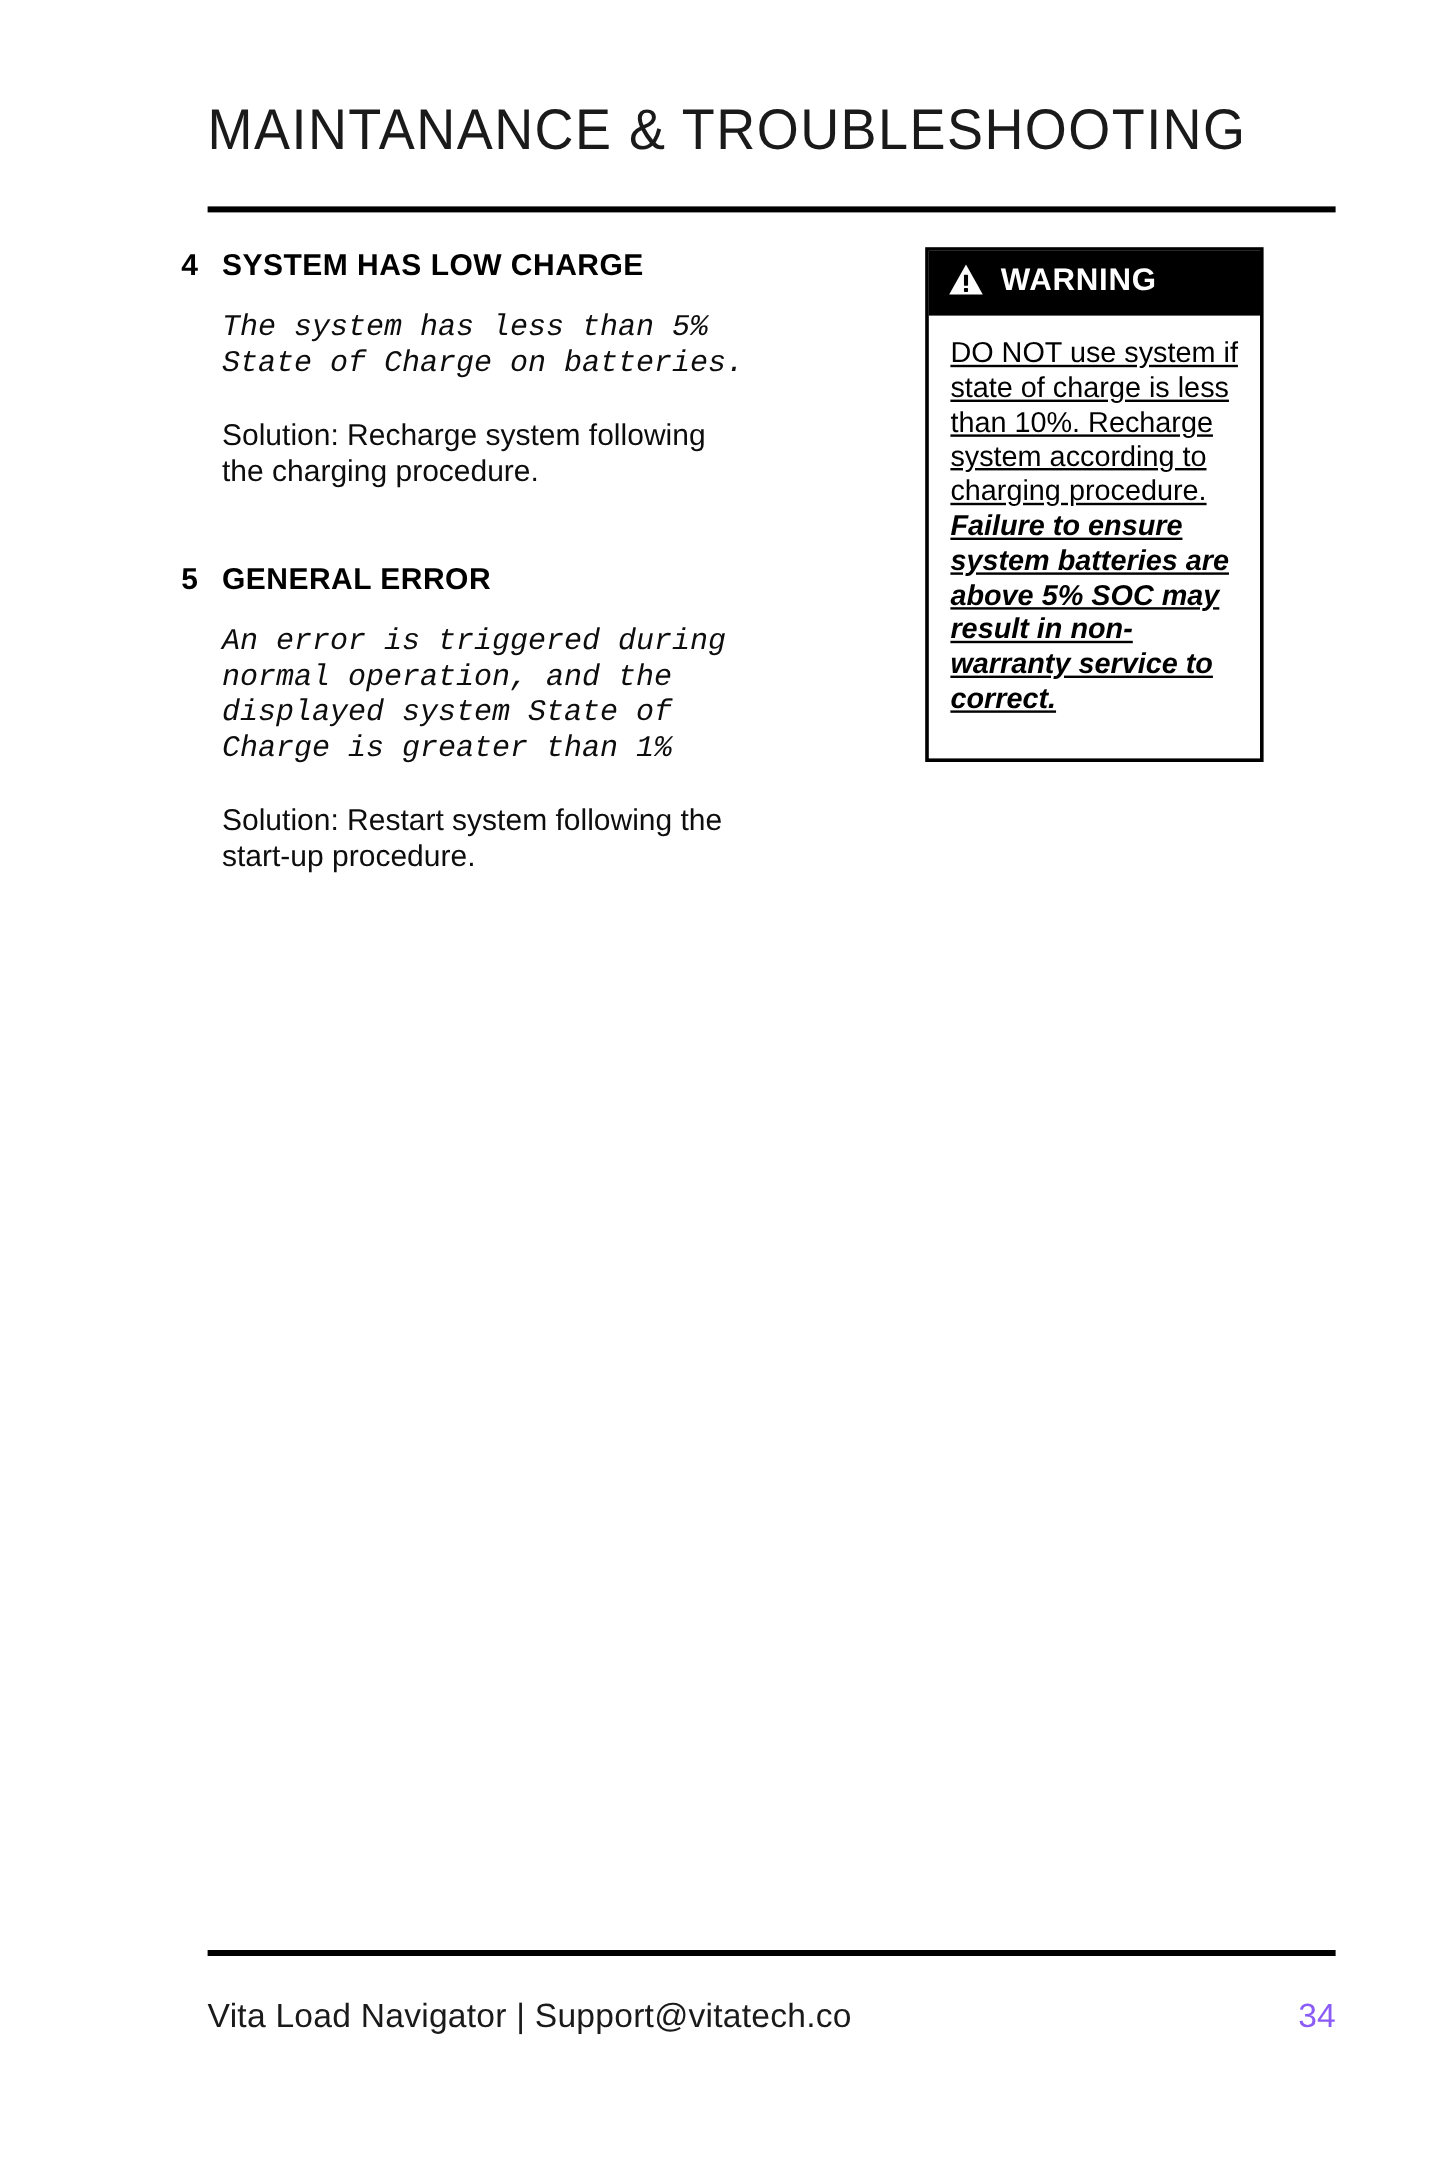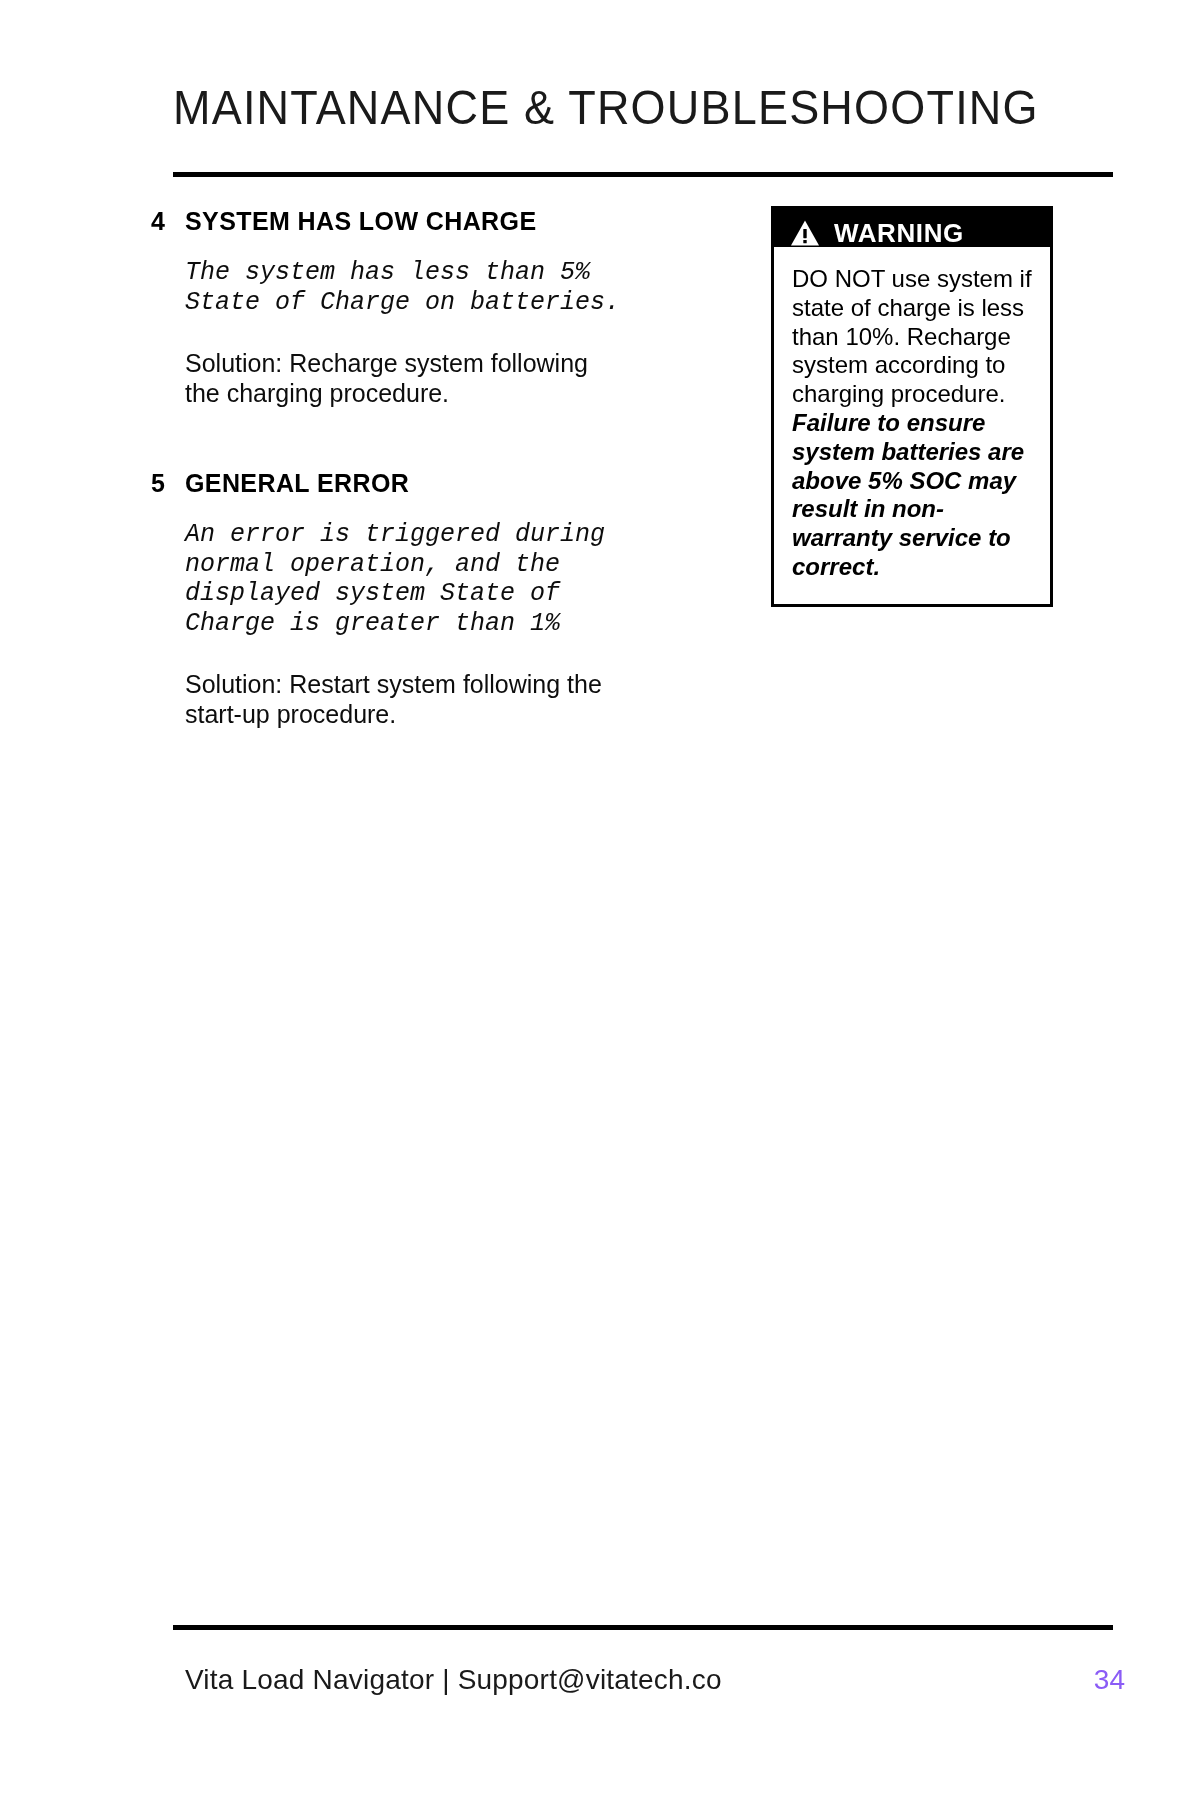--- a/index.html
+++ b/index.html
@@ -118,38 +118,39 @@
     border: 3px solid #000000;
     background: #ffffff;
     box-sizing: border-box;
   }
   .warning-header {
     background: #000000;
     color: #ffffff;
     display: flex;
     align-items: center;
     gap: 14px;
-    padding: 10px 16px 0 16px;
+    padding: 10px 16px 16px 16px;
     box-sizing: border-box;
   }
   .warning-icon {
     display: block;
     flex: 0 0 auto;
     width: 30px;
     height: 28px;
   }
   .warning-label {
     font-size: 26px;
     font-weight: 700;
     letter-spacing: 0.6px;
     line-height: 1;
     color: #ffffff;
   }
   .warning-body {
-    padding: 18px 16px 22px 18px;
+    padding: 18px 16px 34px 18px;
+    text-decoration: underline;
   }
   .warning-text {
     font-size: 24px;
     line-height: 1.2;
     color: #000000;
     margin: 0;
   }
   .warning-emph {
     font-size: 24px;
     line-height: 1.2;
@@ -163,21 +164,21 @@
   .footer-rule {
     position: absolute;
     left: 130px;
     top: 1625px;
     width: 940px;
     height: 5px;
     background: #000000;
   }
   .page-footer {
     position: absolute;
-    left: 142px;
+    left: 130px;
     top: 1664px;
     width: 940px;
     display: flex;
     align-items: baseline;
     justify-content: space-between;
   }
   .footer-text {
     font-size: 28px;
     font-weight: 300;
     letter-spacing: 0.2px;

